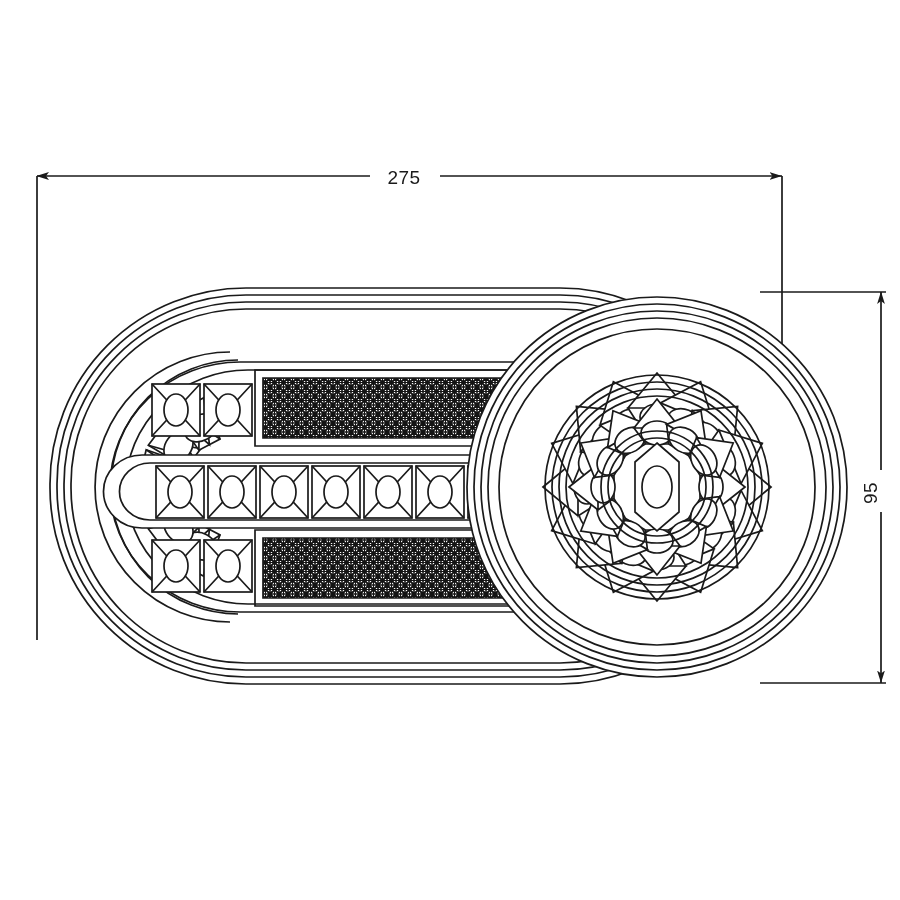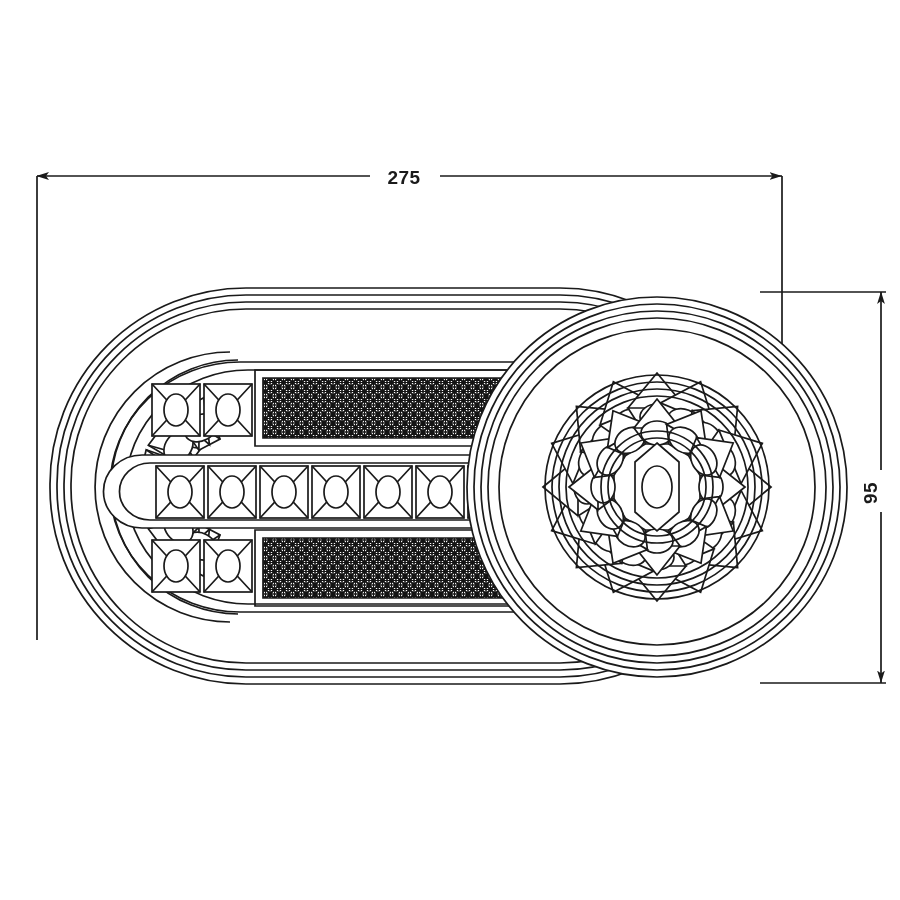--- a/index.html
+++ b/index.html
@@ -2,21 +2,21 @@
 <html><head>
 <meta charset="utf-8">
 <title>LED Lamp Technical Drawing</title>
 <style>
   html,body{margin:0;padding:0;background:#ffffff;}
   body{
     width:900px;height:900px;overflow:hidden;position:relative;
     font-family:"Liberation Sans","DejaVu Sans",sans-serif;
     background:#ffffff;
   }
-  #stage{position:absolute;left:0;top:0;width:900px;height:900px;font-weight:bold;}
+  #stage{position:absolute;left:0;top:0;width:900px;height:900px;}
   svg{display:block;}
   .dimtext{
     font-family:"Liberation Sans","DejaVu Sans",sans-serif;
     font-size:19px; fill:#1a1a1a; letter-spacing:0.5px;
   }
 </style>
 </head>
 <body>
 
 <div id="stage">

